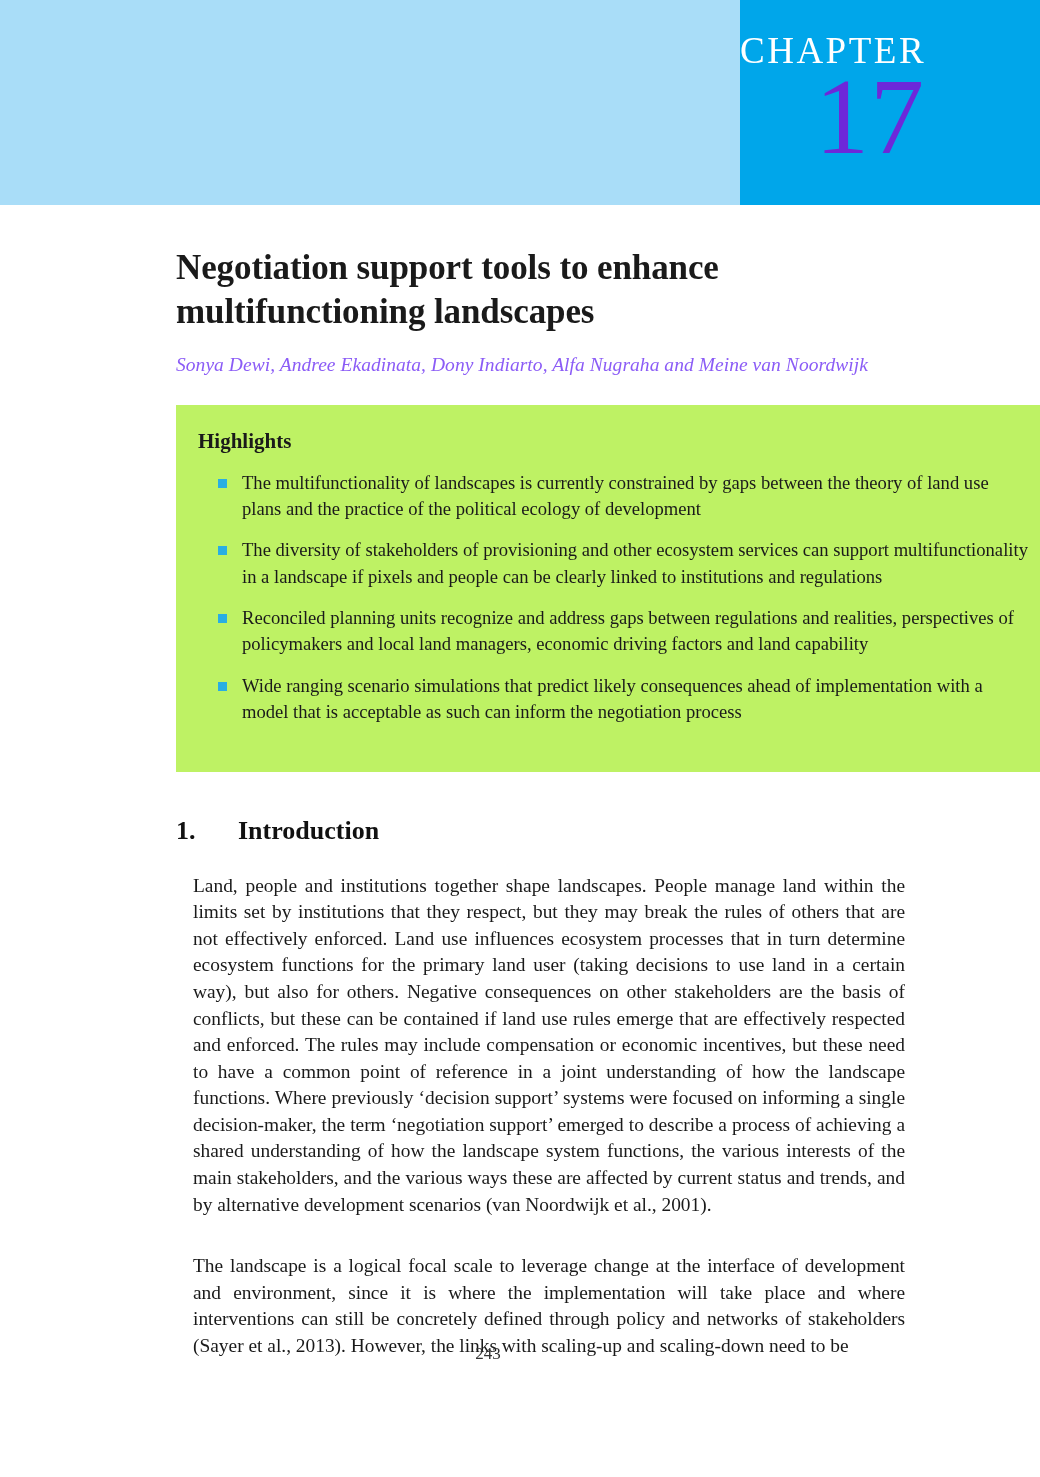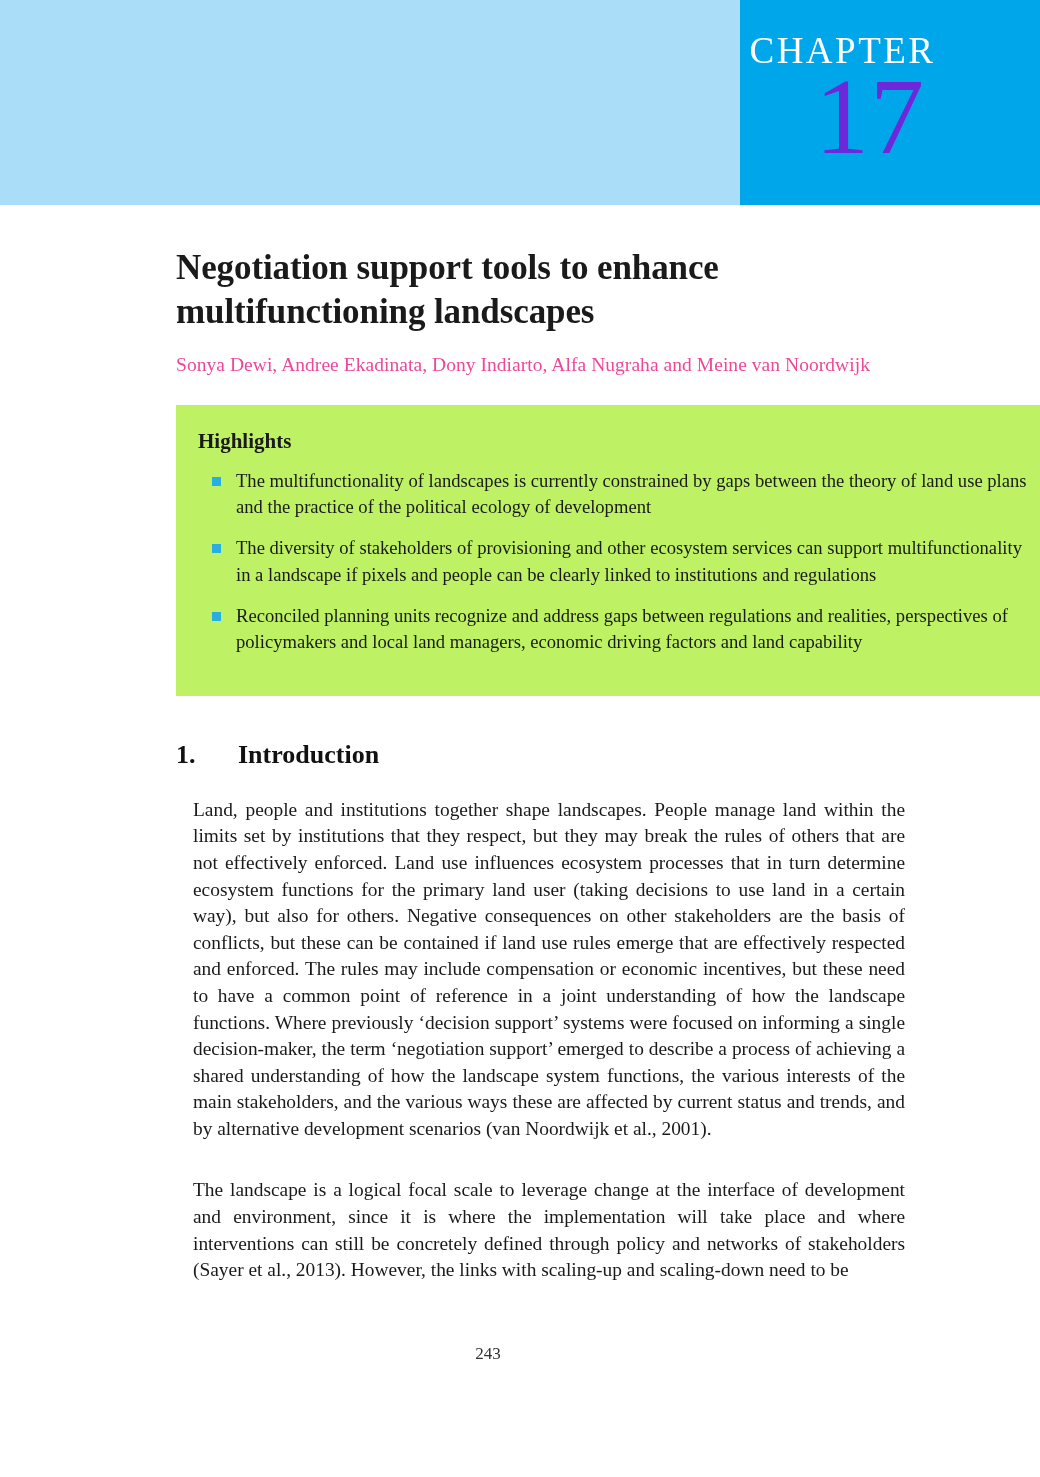--- a/index.html
+++ b/index.html
@@ -30,21 +30,21 @@
     left: 740px;
     width: 300px;
     height: 205px;
     background: #00a6ea;
   }
   .chapter-word {
     position: absolute;
     top: 32px;
     left: 740px;
     width: 205px;
-    text-align: center;
+    text-align: left;
     color: #ffffff;
     font-size: 37px;
     letter-spacing: 2.5px;
     line-height: 1;
     font-family: "Liberation Serif", "DejaVu Serif", serif;
   }
   .chapter-number {
     position: absolute;
     top: 63px;
     left: 743px;
@@ -78,42 +78,43 @@
     font-size: 35px;
     font-weight: bold;
     line-height: 1.26;
     color: #1a1a1a;
     letter-spacing: -0.1px;
   }
   .authors {
     margin: 0;
     padding-top: 18px;
     font-size: 19.5px;
-    color: #ec4899;
+    color: #8b5cf6;
     letter-spacing: 0.05px;
     line-height: 1.3;
+    font-style: italic;
   }
 
   
   .highlights-box {
     margin-top: 27px;
     background: #bef264;
     width: 898px;
     box-sizing: border-box;
     padding: 24px 30px 30px 22px;
   }
   .highlights-title {
     margin: 0 0 14px 0;
     font-size: 21px;
     font-weight: bold;
     color: #1a1a1a;
   }
   .hl-list {
     list-style: none;
-    margin: 10px;
+    margin: 16px;
     padding: 0;
   }
   .hl-item {
     position: relative;
     padding-left: 28px;
     margin-bottom: 15px;
     font-size: 18.6px;
     line-height: 1.42;
     color: #1a1a1a;
   }
@@ -184,20 +185,24 @@
           <span>The multifunctionality of landscapes is currently constrained by gaps between the theory of land use plans and the practice of the political ecology of development</span>
         </li>
         <li class="hl-item">
           <span class="hl-bullet"></span>
           <span>The diversity of stakeholders of provisioning and other ecosystem services can support multifunctionality in a landscape if pixels and people can be clearly linked to institutions and regulations</span>
         </li>
         <li class="hl-item">
           <span class="hl-bullet"></span>
           <span>Reconciled planning units recognize and address gaps between regulations and realities, perspectives of policymakers and local land managers, economic driving factors and land capability</span>
         </li>
+        <li class="hl-item">
+          <span class="hl-bullet"></span>
+          <span>Wide ranging scenario simulations that predict likely consequences ahead of implementation with a model that is acceptable as such can inform the negotiation process</span>
+        </li>
       </ul>
     </div>
 
     <h2 class="section-head">
       <span class="section-num">1.</span>
       <span>Introduction</span>
     </h2>
 
     <p class="body-par">Land, people and institutions together shape landscapes. People manage land within the limits set by institutions that they respect, but they may break the rules of others that are not effectively enforced. Land use influences ecosystem processes that in turn determine ecosystem functions for the primary land user (taking decisions to use land in a certain way), but also for others. Negative consequences on other stakeholders are the basis of conflicts, but these can be contained if land use rules emerge that are effectively respected and enforced. The rules may include compensation or economic incentives, but these need to have a common point of reference in a joint understanding of how the landscape functions. Where previously ‘decision support’ systems were focused on informing a single decision-maker, the term ‘negotiation support’ emerged to describe a process of achieving a shared understanding of how the landscape system functions, the various interests of the main stakeholders, and the various ways these are affected by current status and trends, and by alternative development scenarios (van Noordwijk et al., 2001).</p>
     <p class="body-par second">The landscape is a logical focal scale to leverage change at the interface of development and environment, since it is where the implementation will take place and where interventions can still be concretely defined through policy and networks of stakeholders (Sayer et al., 2013). However, the links with scaling-up and scaling-down need to be</p>

